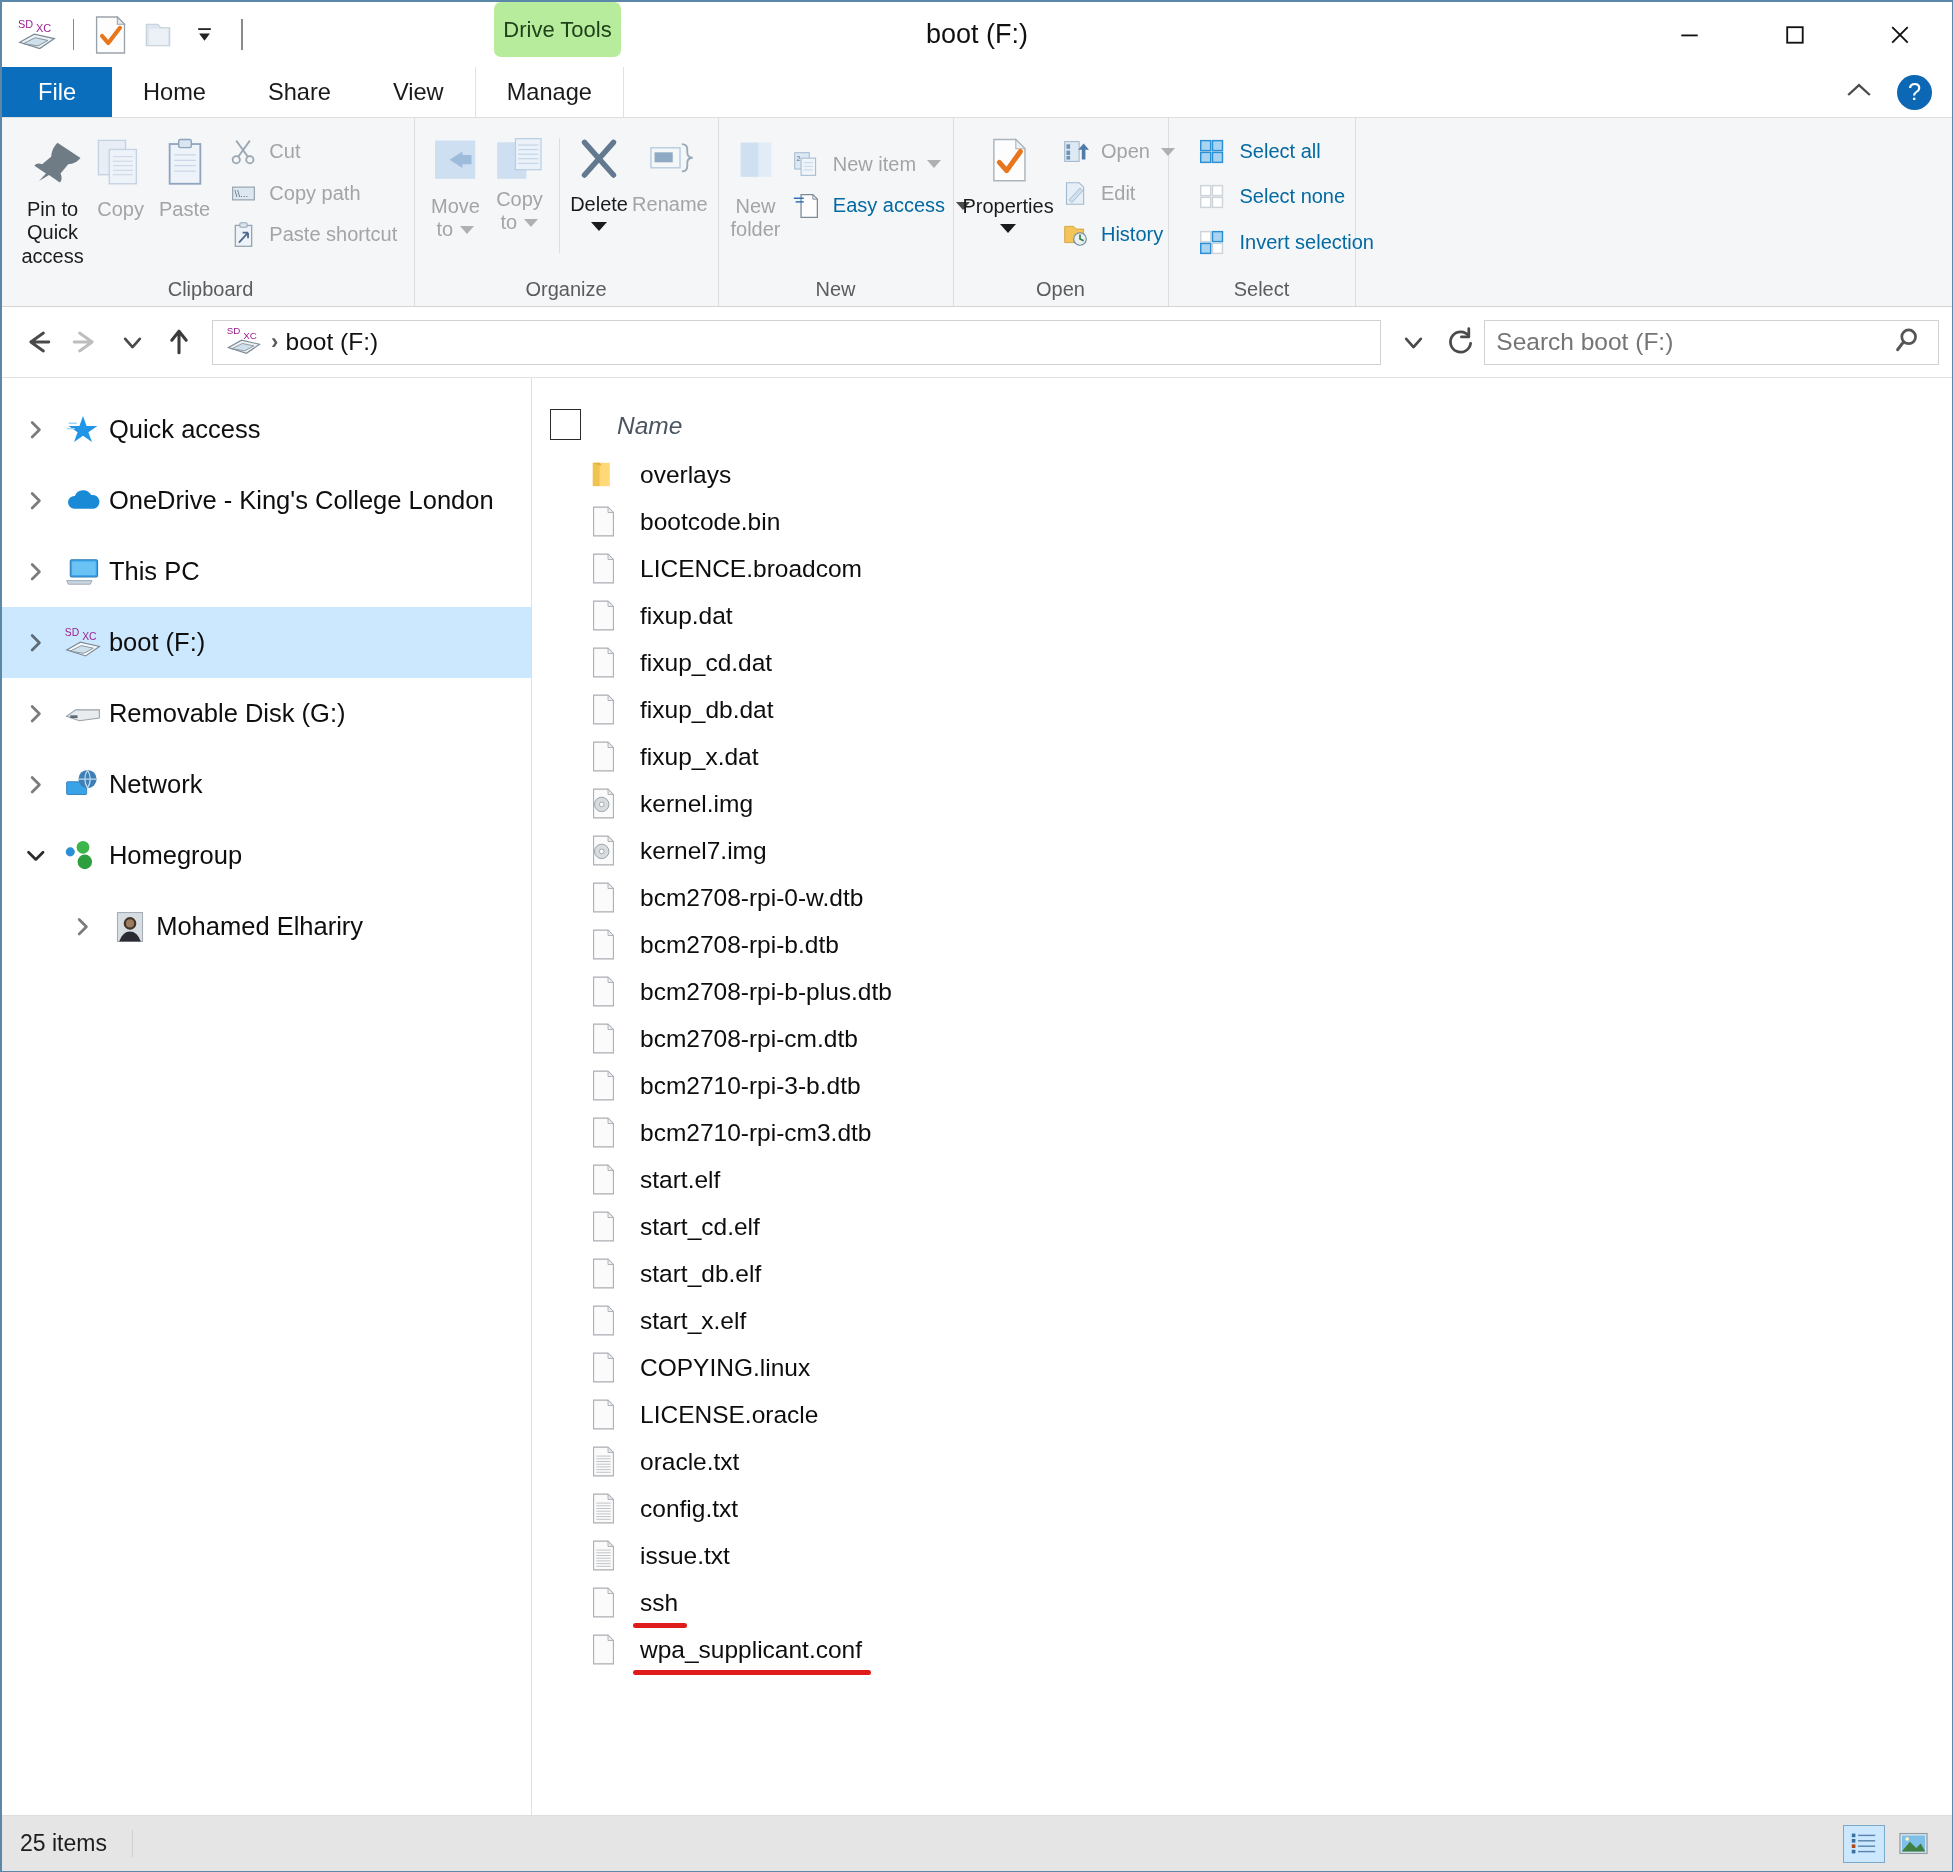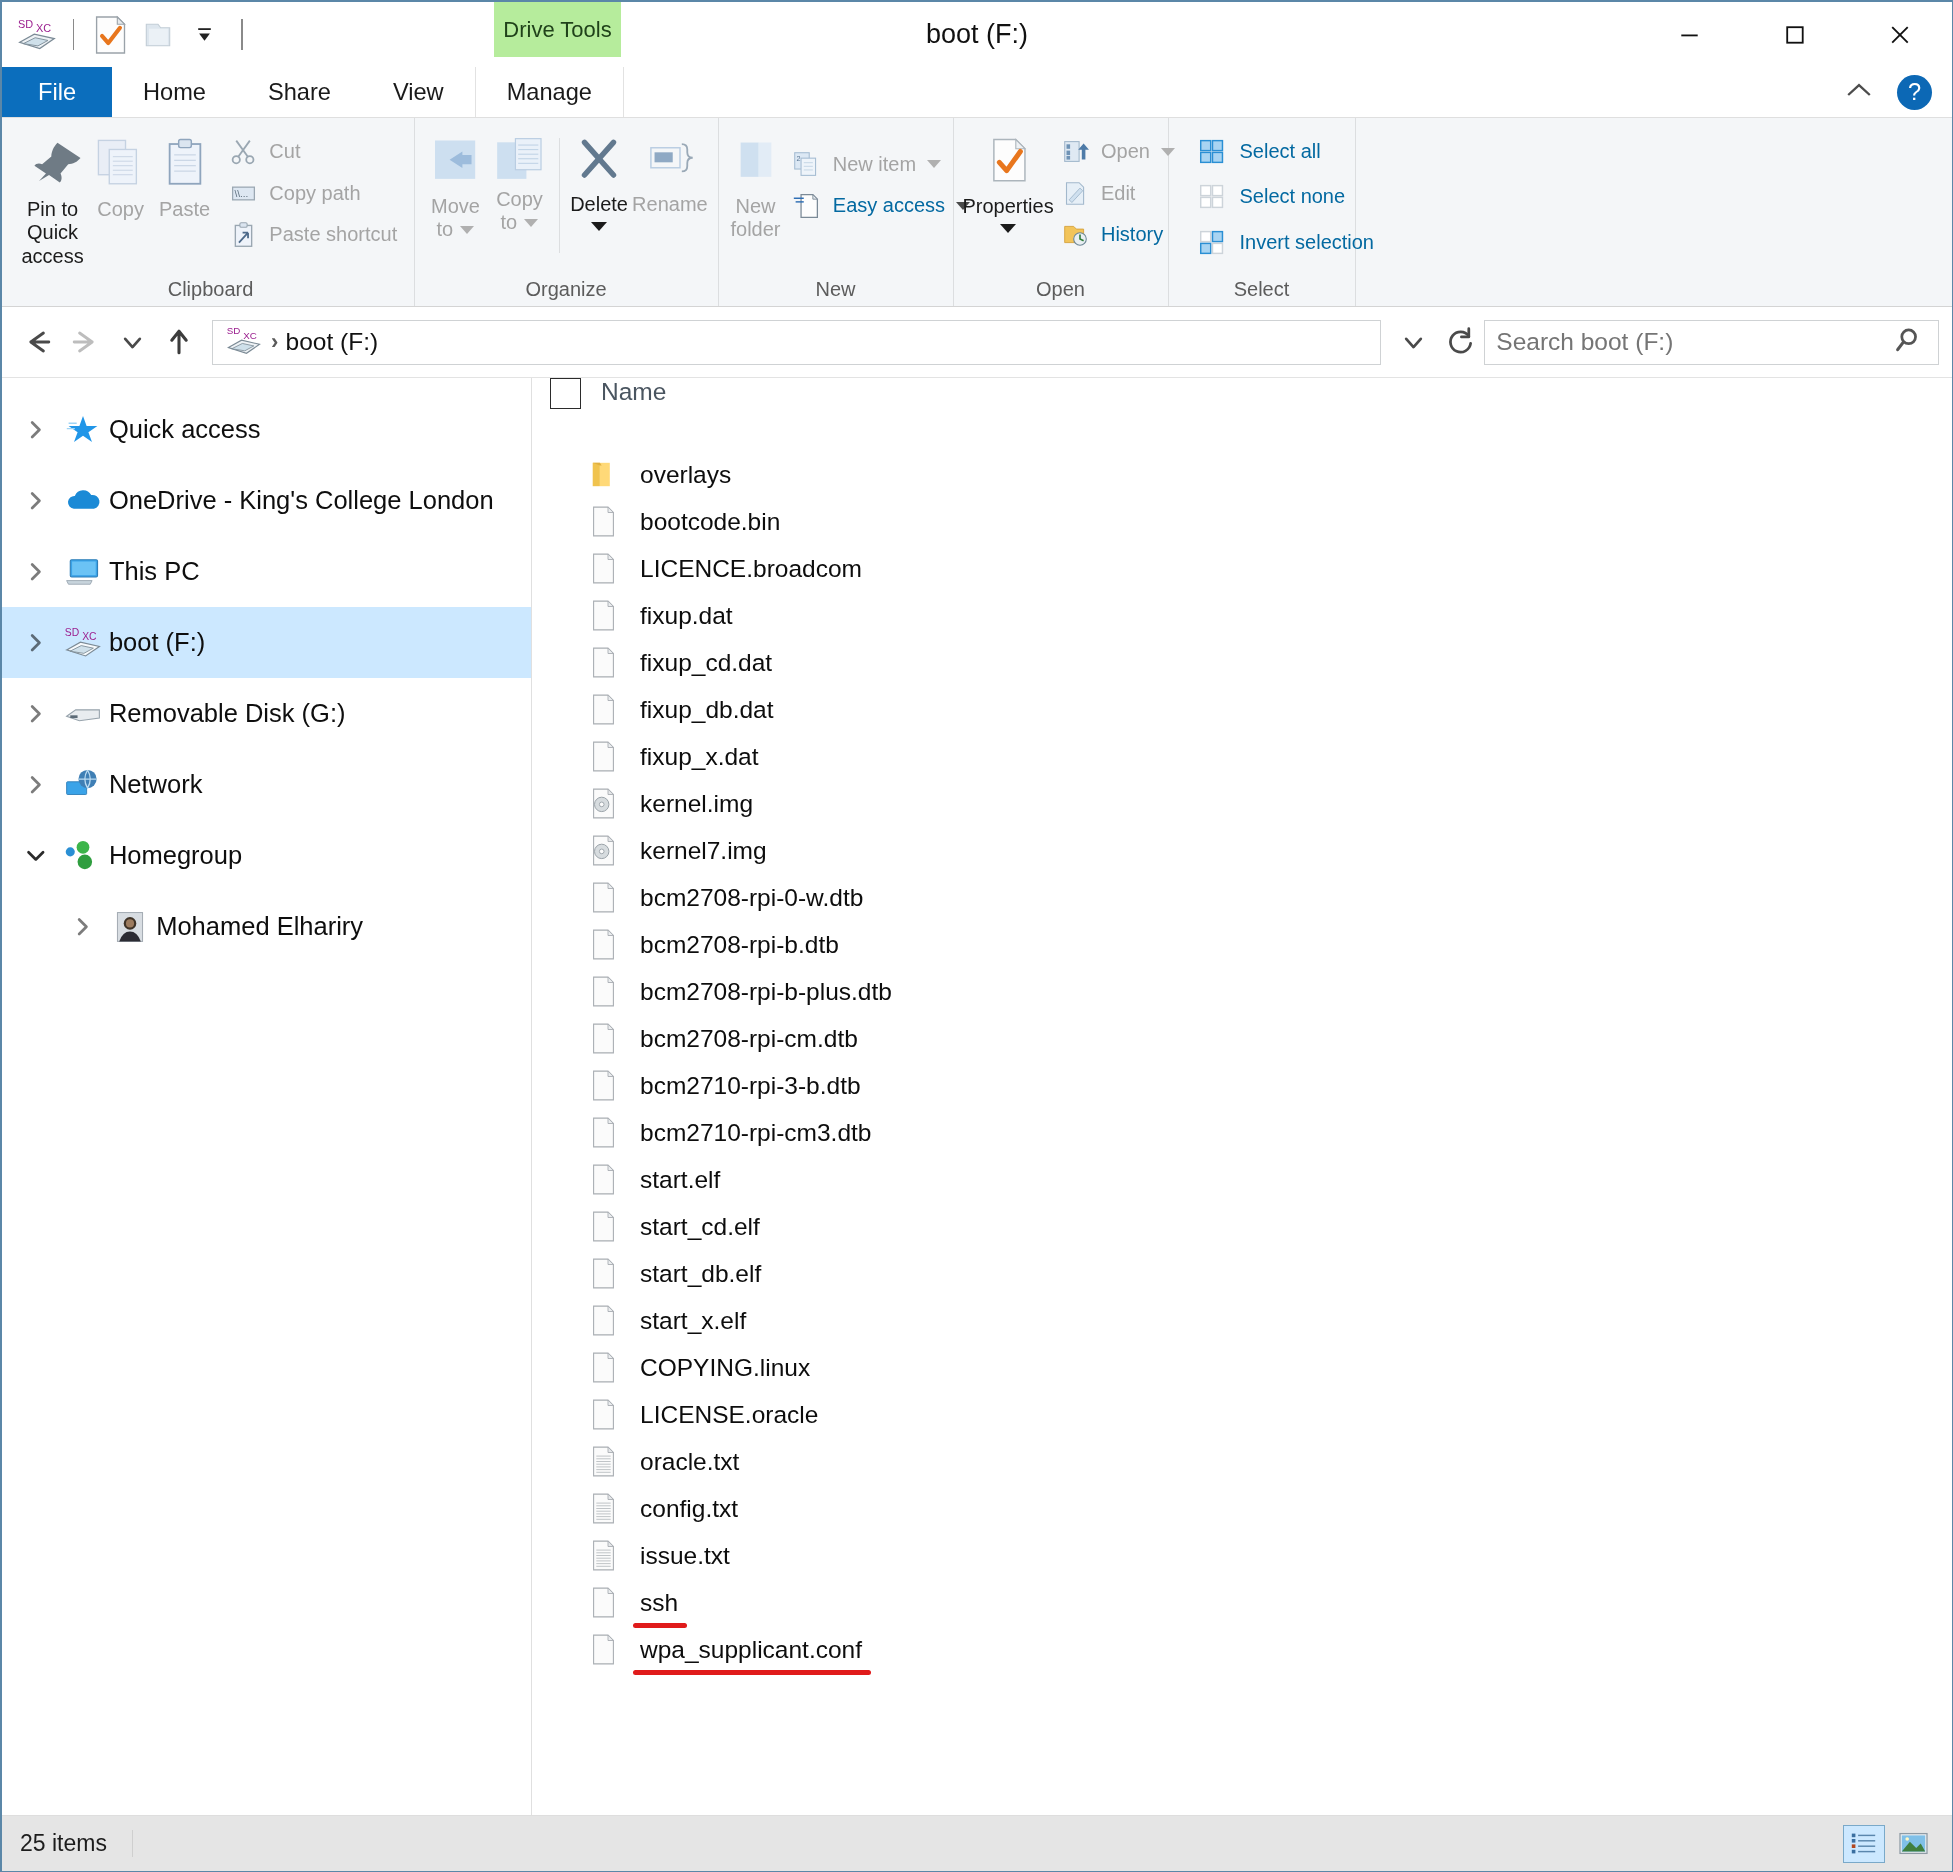--- a/index.html
+++ b/index.html
@@ -30,20 +30,21 @@
   .win-title {
     position: absolute; left: 0; right: 0; top: 0; height: 65px;
     display: flex; align-items: center; justify-content: center;
     font-size: 27px; color: #111; pointer-events: none;
   }
   .drive-tools-tab {
     position: absolute; left: 492px; top: 0; width: 127px; height: 55px;
     background: #b6ec9c; color: #20421a;
     display: flex; align-items: center; justify-content: center;
     font-size: 22px;
+    border-radius: 7px;
   }
   .wincontrols { position: absolute; right: 0; top: 0; height: 64px; display: flex; }
   .wc { width: 105px; height: 64px; display: flex; align-items: center; justify-content: center; }
 
   
   .tabstrip {
     height: 51px; flex: 0 0 51px;
     display: flex; align-items: stretch;
     background: #ffffff;
     position: relative;
@@ -135,21 +136,21 @@
     height: 71px; display: flex; align-items: center;
     padding-left: 12.7px; gap: 3.6px;
   }
   .navrow.sel { background: #cce8ff; }
   .navrow .chev { width: 42px; display: flex; align-items: center; justify-content: center; }
   .navrow .nico { width: 45px; display: flex; align-items: center; justify-content: center; }
   .navrow .ntxt { font-size: 25.5px; color: #0e0e0e; white-space: nowrap; }
   .navrow.child { padding-left: 60px; }
 
   .filepane { flex: 1; display: flex; flex-direction: column; min-width: 0; position: relative; }
-  .colhead { height: 62px; display: flex; align-items: flex-start; padding-left: 18px; gap: 20px; }
+  .colhead { height: 62px; display: flex; align-items: flex-end; padding-left: 18px; gap: 36px; font-style: italic; }
   .hdr-chk { width: 31px; height: 31px; border: 1.8px solid #2b2b2b; background: #fff; }
   .colhead .ctitle { font-size: 24.5px; color: #4a5560; }
   .filelist { flex: 1; overflow: hidden; padding-top: 11px; }
   .frow { height: 47px; display: flex; align-items: center; padding-left: 55px; gap: 20px; position: relative; }
   .frow .fname { font-size: 24.5px; color: #0d0d0d; white-space: nowrap; position: relative; }
   .frow .fname.underline::after {
     content: ""; position: absolute; left: -7.3px; right: -9px; bottom: -11.8px;
     height: 5.5px; background: #e01b1b; border-radius: 2.7px;
   }
 

